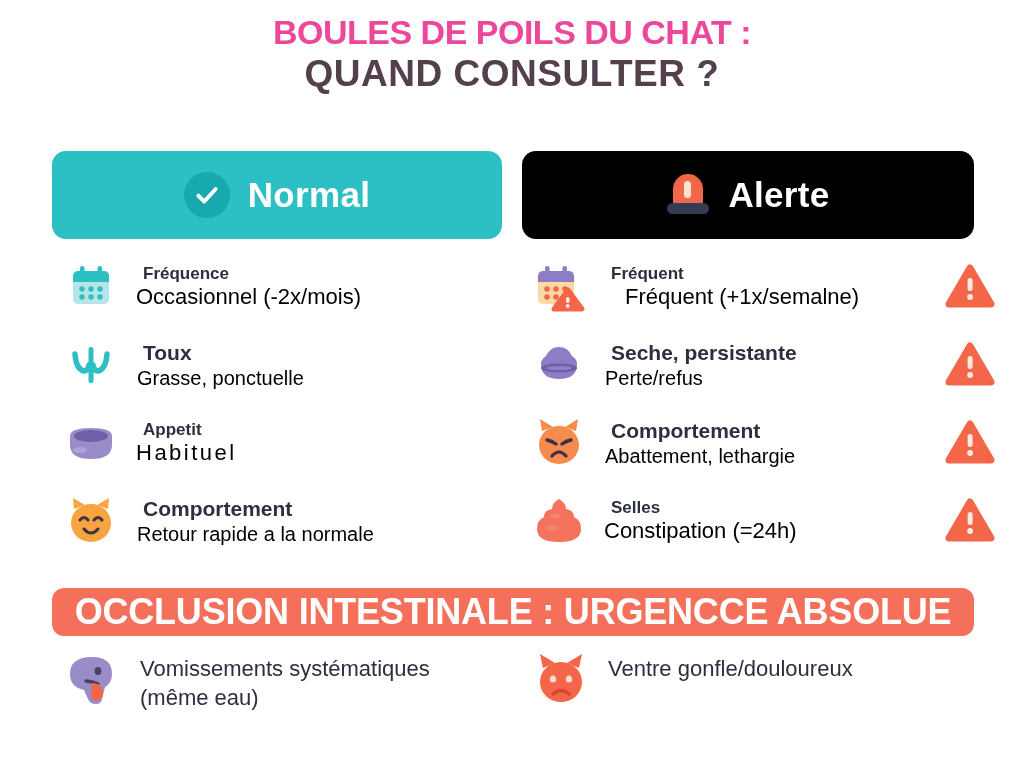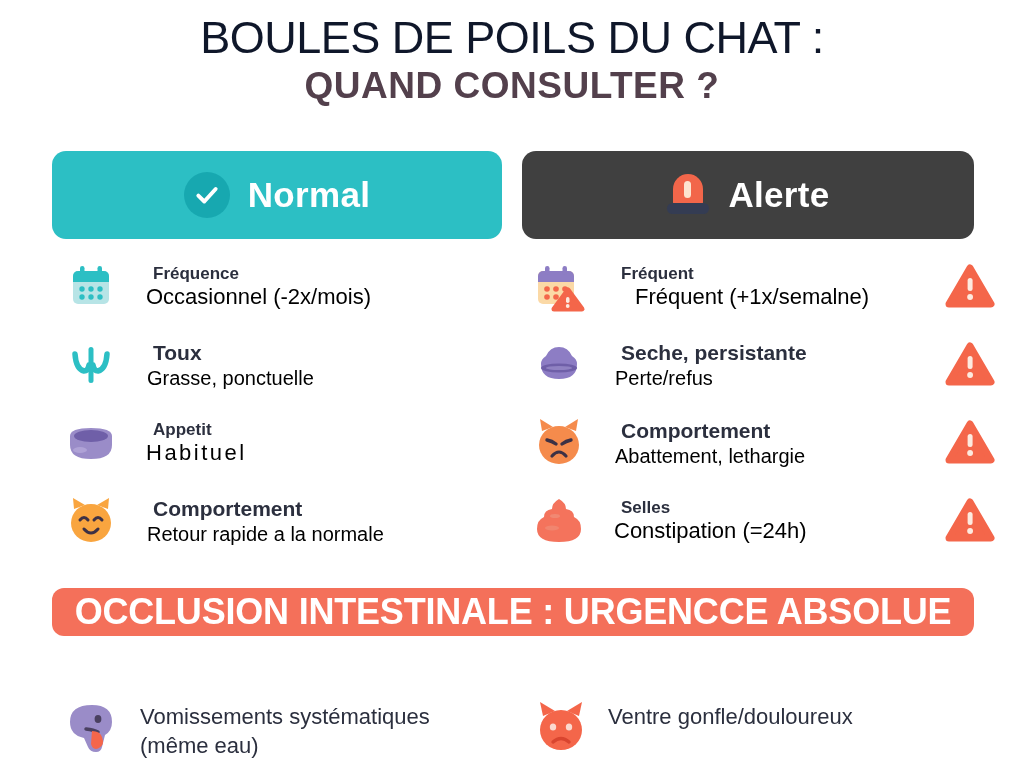--- a/index.html
+++ b/index.html
@@ -8,24 +8,24 @@
     background: #ffffff;
     font-family: "Liberation Sans", sans-serif;
     color: #2b2f3e;
     overflow: hidden;
     position: relative;
   }
 
   
   .title-block { padding-top: 14px; text-align: center; }
   .title-line1 {
-    font-size: 45px;
-    font-weight: normal;
+    font-size: 34px;
+    font-weight: bold;
     letter-spacing: -0.5px;
-    color: #0f172a;
+    color: #ec4899;
     line-height: 1.08;
     white-space: nowrap;
   }
   .title-line2 {
     font-size: 37px;
     font-weight: bold;
     letter-spacing: 0.5px;
     color: #53404c;
     line-height: 1.25;
     white-space: nowrap;
@@ -36,21 +36,21 @@
   .hbar {
     position: absolute;
     height: 88px;
     border-radius: 14px;
     display: flex;
     align-items: center;
     justify-content: center;
     gap: 18px;
   }
   .hbar.left  { left: 52px;  width: 450px; background: #2cbfc4; }
-  .hbar.right { left: 522px; width: 452px; background: #404040; }
+  .hbar.right { left: 522px; width: 452px; background: #000000; }
   .hbar-label {
     font-size: 35px;
     font-weight: bold;
     color: #ffffff;
     letter-spacing: 0.3px;
   }
 
   
   .check-circle {
     width: 46px; height: 46px; border-radius: 50%;
@@ -78,21 +78,21 @@
   
   .columns { position: absolute; top: 248px; left: 0; width: 1024px; }
   .col { position: absolute; top: 0; }
   .col.left  { left: 60px;  width: 455px; }
   .col.right { left: 528px; width: 470px; }
 
   .row {
     display: flex;
     align-items: center;
     height: 78px;
-    gap: 24px;
+    gap: 14px;
   }
   .row-icon { width: 62px; flex: none; display: flex; align-items: center; justify-content: center; }
   .row-text { flex: 1 1 auto; min-width: 0; }
   .row-label {
     font-size: 17px;
     font-weight: bold;
     line-height: 1.25;
     color: #2b2f3e;
     padding-left: 7px;
     white-space: nowrap;
@@ -126,21 +126,21 @@
   }
   .emergency-text {
     font-size: 36px;
     font-weight: bold;
     color: #ffffff;
     letter-spacing: -0.2px;
     white-space: nowrap;
   }
 
   .footer { position: absolute; top: 648px; left: 0; width: 1024px; height: 110px; }
-  .frow { position: absolute; display: flex; align-items: flex-start; gap: 16px; margin-top: 48px; }
+  .frow { position: absolute; display: flex; align-items: flex-start; gap: 16px; }
   .frow.left  { left: 62px;  width: 450px; }
   .frow.right { left: 530px; width: 470px; }
   .frow .row-icon { height: 64px; align-items: center; }
   .fline {
     font-size: 22px;
     line-height: 1.33;
     color: #2b2f3e;
     white-space: nowrap;
   }
   .fblock { padding-top: 6px; }

